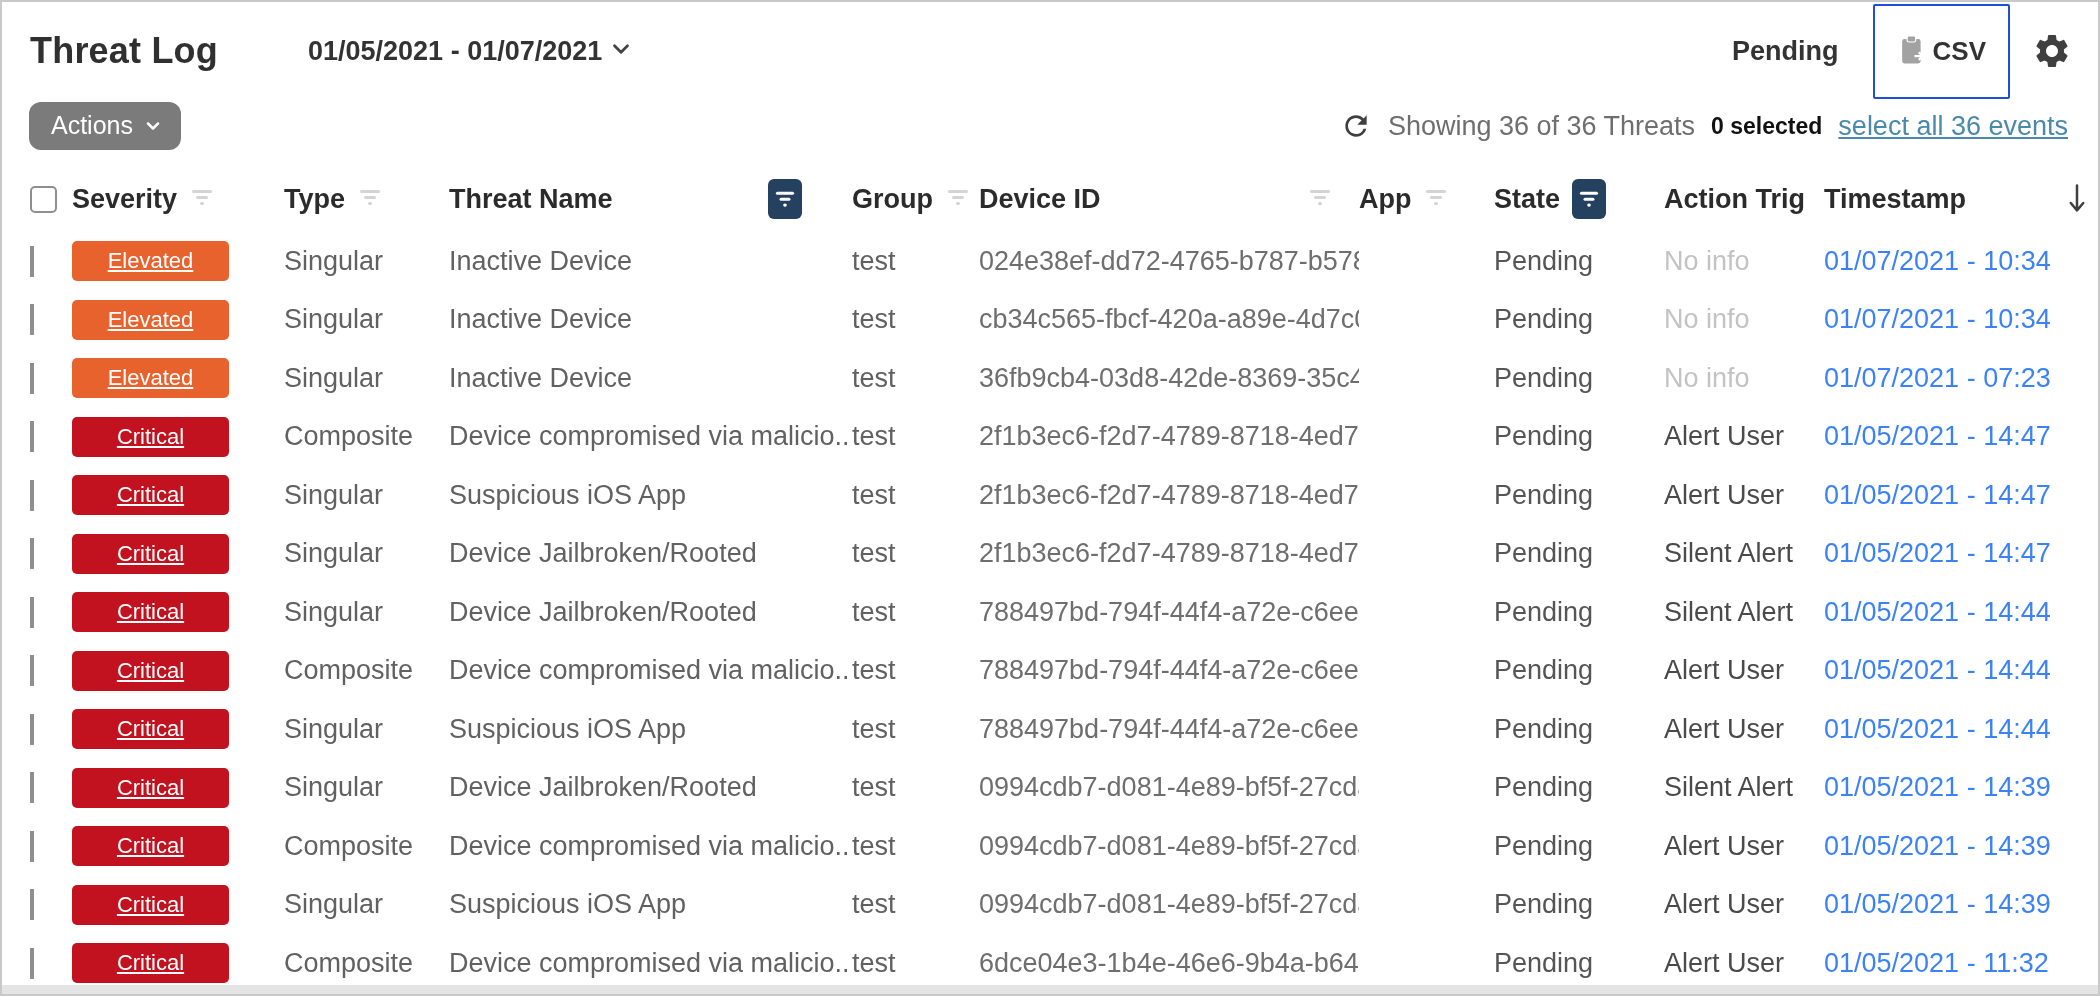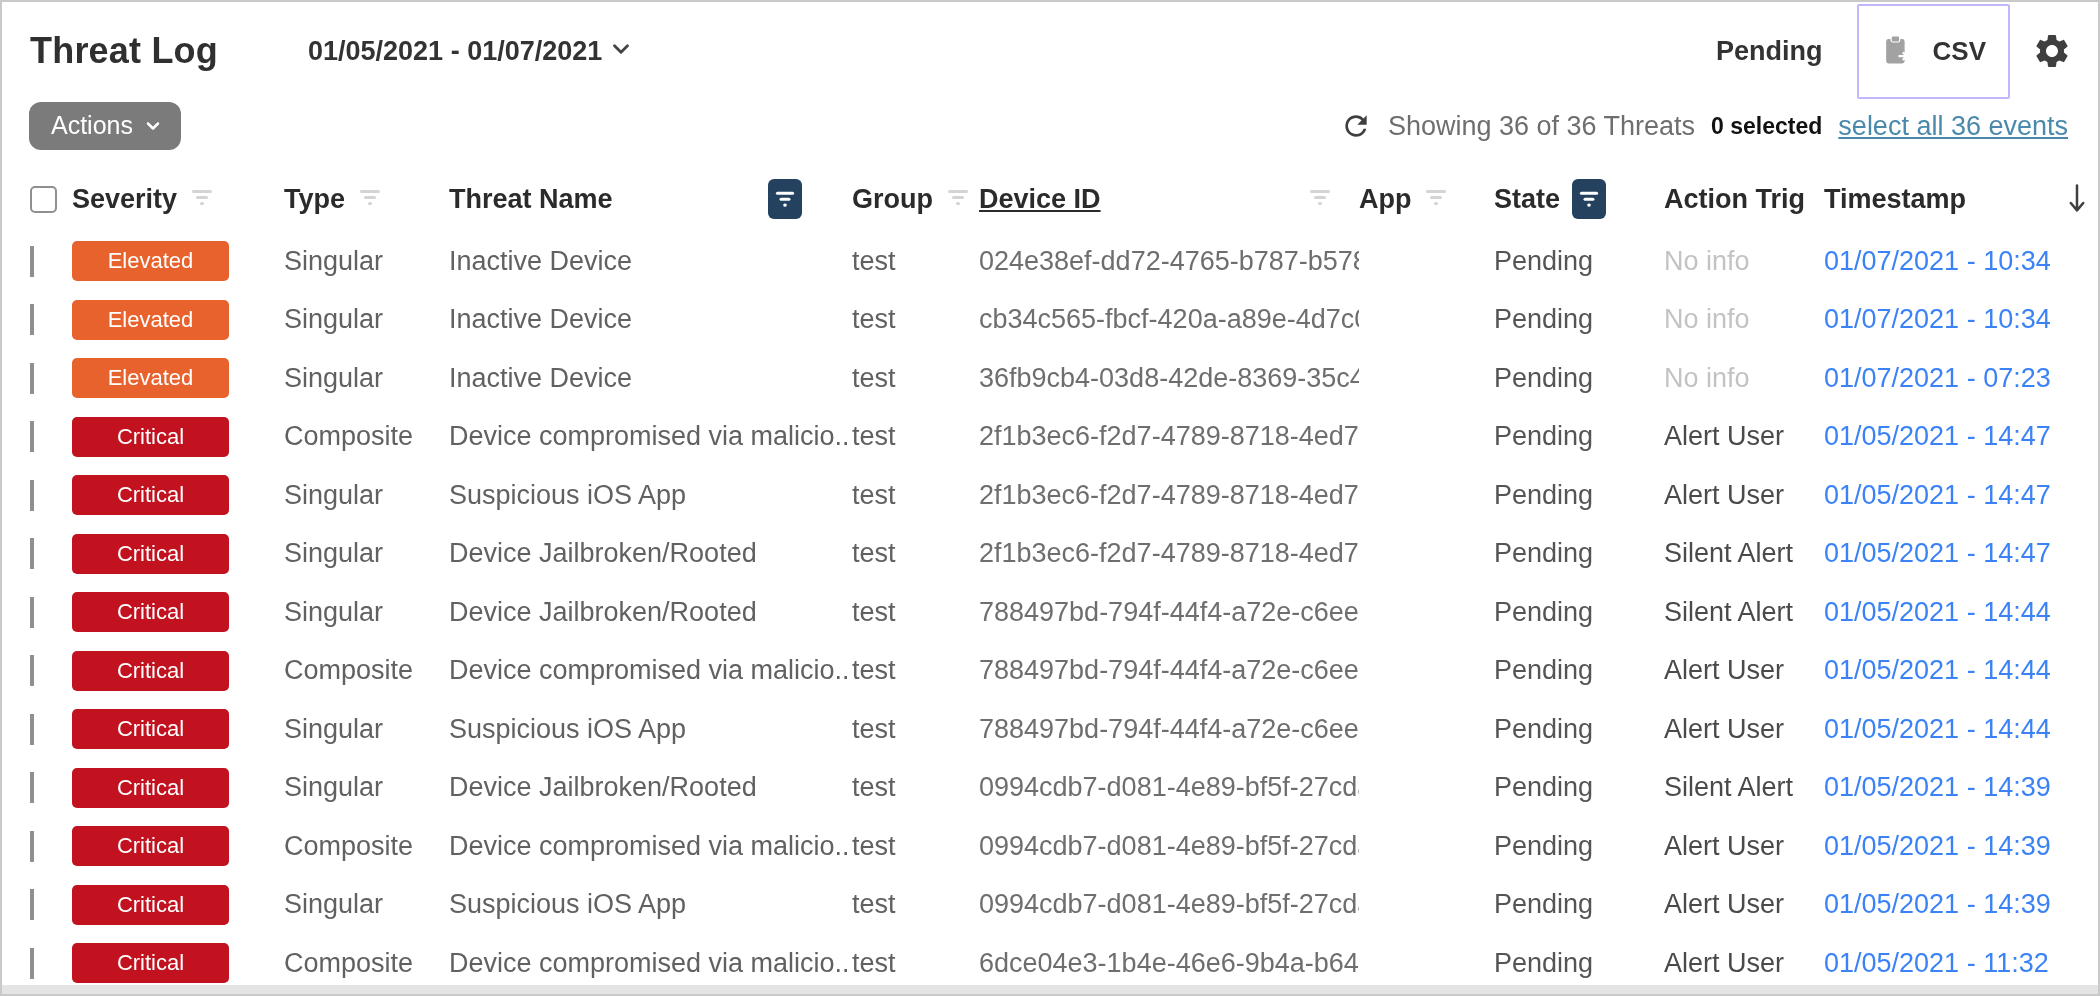--- a/index.html
+++ b/index.html
@@ -13,21 +13,21 @@
         border:2px solid #C9C9C9;overflow:hidden;}
   .bottom-strip{position:absolute;left:0;right:0;bottom:0;height:9px;background:#E4E4E4;}
 
   
   .topbar{position:absolute;top:16px;left:0;right:0;height:66px;display:flex;align-items:center;}
   .title{font-size:36px;font-weight:bold;color:#303030;margin-left:28px;letter-spacing:.2px;}
   .daterange{display:flex;align-items:center;gap:6px;margin-left:90px;cursor:pointer;font-weight:bold;}
   .daterange .dr-text{font-size:27px;color:#333;}
   .spacer{flex:1;}
   .export-label{font-size:27px;font-weight:bold;color:#333;margin-right:34px;}
-  .csv-btn{display:flex;align-items:center;gap:22px;border:2px solid #c4b5fd;background:#fff;
+  .csv-btn{display:flex;align-items:center;gap:6px;border:2px solid #1d4ed8;background:#fff;
            padding:28px 22px;border-radius:2px;cursor:pointer;}
   .csv-btn .csv-text{font-size:26px;font-weight:bold;color:#333;}
   .gear{margin:0 26px 0 22px;cursor:pointer;display:flex;align-items:center;}
 
   
   .toolbar{position:absolute;top:96px;left:0;right:0;height:56px;display:flex;align-items:center;}
   .actions-btn{margin-left:27px;background:var(--actions-gray);color:#fff;border:none;border-radius:12px;
                font-size:25px;padding:9px 18px 10px 22px;display:flex;align-items:center;gap:10px;cursor:pointer;
                font-family:inherit;}
   .tools-right{margin-left:auto;display:flex;align-items:center;gap:16px;margin-right:30px;}
@@ -36,34 +36,34 @@
   .selected{font-size:23px;font-weight:bold;color:#111;}
   .select-all{font-size:27px;color:var(--link);text-decoration:underline;cursor:pointer;}
 
   
   .grid-row{display:grid;grid-template-columns:70px 212px 165px 403px 127px 380px 135px 170px 160px 240px 38px;
             align-items:center;}
   .thead{position:absolute;top:166px;left:0;right:0;height:62px;}
   .thead .hcell{display:flex;align-items:center;gap:12px;font-size:27px;font-weight:bold;color:#2B2B2B;
                 white-space:nowrap;overflow:hidden;}
   .hcell .hlabel{white-space:nowrap;}
-  .hcell.h-device{justify-content:space-between;padding-right:26px;text-decoration:underline;}
+  .hcell.h-device{justify-content:space-between;padding-right:26px;}
   .hcell.h-threat{justify-content:space-between;padding-right:50px;}
   .cb{width:27px;height:27px;border:2px solid #8F8F8F;border-radius:5px;background:#fff;
       margin-left:28px;cursor:pointer;flex:none;}
   .filter-ic{flex:none;cursor:pointer;}
   .filter-active{width:34px;height:40px;background:var(--navy);border-radius:6px;display:flex;
                  align-items:center;justify-content:center;flex:none;cursor:pointer;}
   .sort-ic{cursor:pointer;display:flex;align-items:center;}
 
   .tbody{position:absolute;top:230px;left:0;right:0;bottom:9px;overflow:hidden;}
   .trow{height:58.5px;}
   .trow .cell{font-size:27px;color:#616161;white-space:nowrap;overflow:hidden;}
   .sev-badge{width:157px;height:40px;border-radius:5px;color:#fff;font-size:22px;
-             display:flex;align-items:center;justify-content:center;margin-left:0;}
+             display:flex;align-items:center;justify-content:center;margin-left:0;text-decoration:underline;}
   .sev-critical{background:var(--critical);}
   .sev-elevated{background:var(--elevated);}
   .cell.c-device{color:#6E6E6E;}
   .app-pill{width:103px;height:30px;border-radius:15px;background:var(--pill);}
   .cell.c-state{color:#555;}
   .cell.c-action{color:#4A4A4A;}
   .cell.c-action.muted{color:#C3C3C3;}
   .cell.c-time{color:#3b82f6;}
 </style>
 </head>

